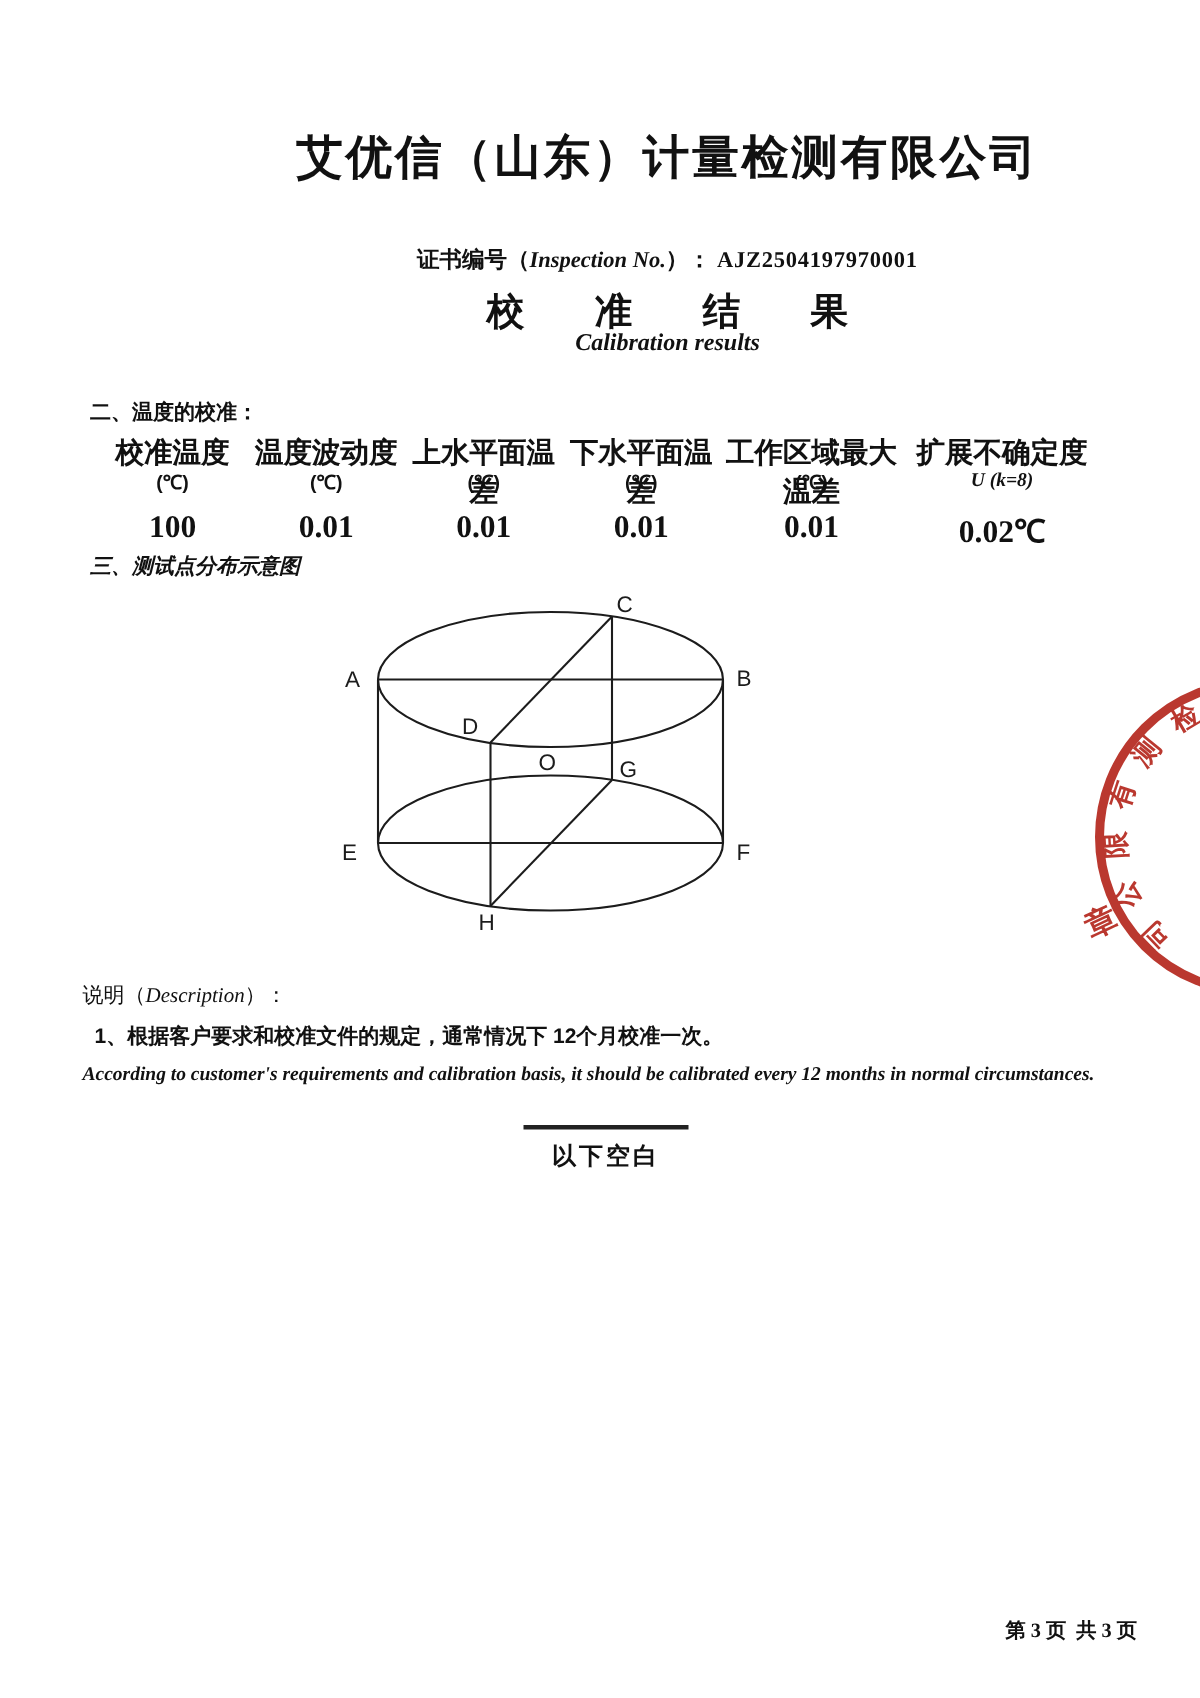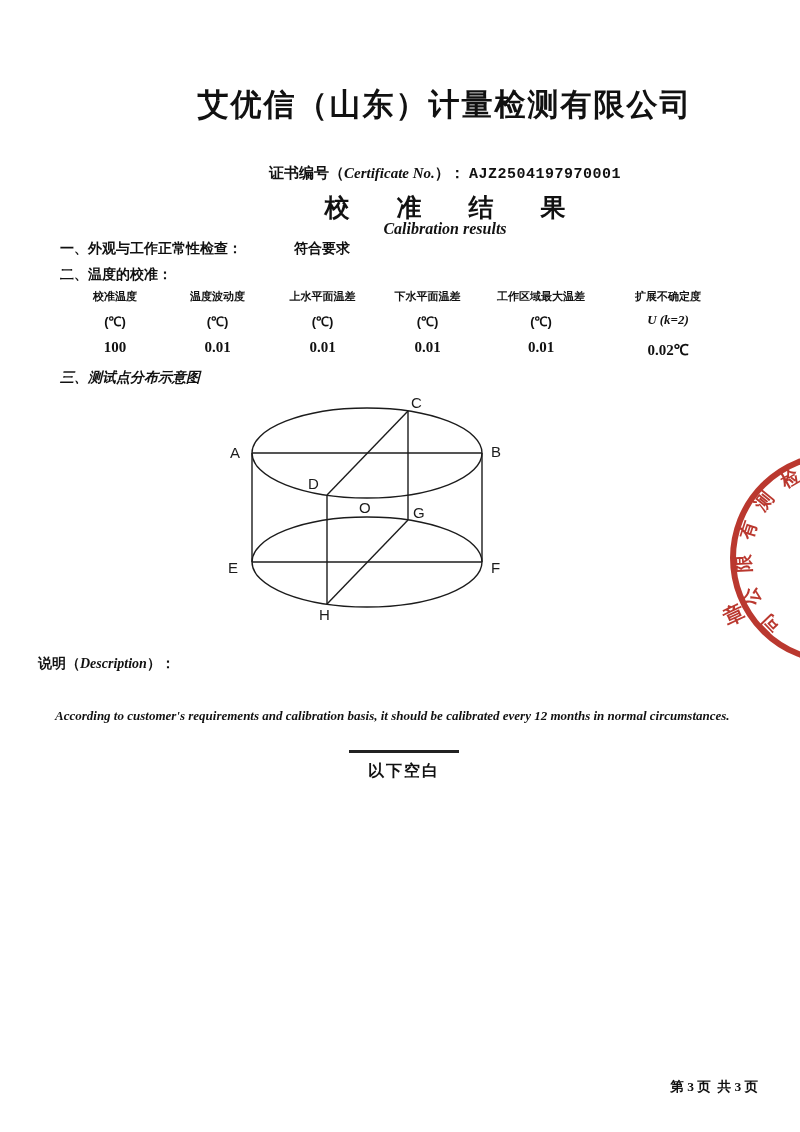--- a/index.html
+++ b/index.html
@@ -7,44 +7,44 @@
     position:relative;width:800px;height:1132px;background:#ffffff;
     font-family:"Liberation Sans",sans-serif;color:#111;overflow:hidden;
   }
   .abs{position:absolute;}
   .center{left:0;width:800px;text-align:center;margin-left:45px;}
 
   .company-cn{top:84px;font-size:31px;font-weight:700;letter-spacing:2px;font-family:"Liberation Serif",serif;}
   .company-en{top:138px;font-size:17px;font-weight:700;letter-spacing:.2px;}
   .cert-line{top:164px;font-size:15px;font-weight:700;}
   .cert-line .en{font-family:"Liberation Serif",serif;font-style:italic;}
-  .cert-line .no{font-family:Liberation Mono, monospace;letter-spacing:.5px;}
+  .cert-line .no{font-family:Liberation Serif, serif;letter-spacing:.5px;}
   .result-title{top:191px;font-size:25px;font-weight:700;letter-spacing:20px;text-indent:20px;}
   .result-sub{top:220px;font-size:16px;font-weight:700;font-style:italic;font-family:"Liberation Serif",serif;}
 
   .sec{font-size:14px;font-weight:700;}
   .sec1{top:240px;left:60px;}
   .sec1 .val{margin-left:48px;}
   .sec2{top:266px;left:60px;}
   .sec3{top:369px;left:60px;font-style:italic;}
 
   .cal-table{top:289px;left:65px;width:672px;display:flex;}
   .cal-table .col{text-align:center;}
   .cal-table .c0{width:100px;}.cal-table .c1{width:105px;}.cal-table .c2{width:105px;}
   .cal-table .c3{width:105px;}.cal-table .c4{width:122px;}.cal-table .c5{width:132px;}
-  .cal-table .name{font-size:11px;font-weight:700;height:23px;}
+  .cal-table .name{font-size:19px;font-weight:700;height:23px;}
   .cal-table .unit{font-size:13px;font-weight:700;height:23px;}
   .cal-table .unit.italic{font-family:"Liberation Serif",serif;font-style:italic;}
-  .cal-table .value{font-size:15px;font-weight:700;font-family:"Liberation Serif",serif;margin-top:4px;}
+  .cal-table .value{font-size:21px;font-weight:700;font-family:"Liberation Serif",serif;margin-top:4px;}
 
   .diagram-svg{top:385px;left:190px;}
   .diagram-svg line,.diagram-svg ellipse{stroke:#1c1c1c;stroke-width:1.4;fill:none;}
   .diagram-svg text{font-family:"Liberation Sans",sans-serif;font-size:15px;fill:#1c1c1c;}
 
-  .desc-head{top:655px;left:38px;font-size:14px;font-weight:700;}
+  .desc-head{top:655px;left:55px;font-size:14px;font-weight:400;}
   .desc-head .en{font-family:"Liberation Serif",serif;font-style:italic;}
   .desc-item{top:682px;left:63px;font-size:14px;font-weight:700;}
   .desc-en{top:706px;left:55px;width:700px;font-size:13px;font-weight:700;font-style:italic;
            font-family:"Liberation Serif",serif;line-height:1.6;}
   .end-block{top:750px;left:346px;width:116px;text-align:center;}
   .end-block .rule{height:3px;background:#222;margin:0 3px;}
   .end-block .label{margin-top:8px;font-size:16px;font-weight:700;letter-spacing:2px;}
 
   .page-footer{top:1078px;right:42px;font-size:13.5px;font-weight:600;white-space:pre;
                font-family:"Liberation Serif",serif;}
@@ -54,29 +54,25 @@
   .stamp-svg text{font-size:18px;font-weight:700;text-anchor:middle;}
   .stamp-svg .big{font-size:21px;}
 </style>
 </head>
 <body>
 
 <div id="page">
 
   <div class="abs center company-cn">艾优信（山东）计量检测有限公司</div>
 
-  <div class="abs center cert-line"><span>证书编号（</span><span class="en">Certificate No.</span><span>）：</span><span>&nbsp;</span><span class="no">AJZ2504197970001</span></div>
+  <div class="abs center cert-line"><span>证书编号（</span><span class="en">Inspection No.</span><span>）：</span><span>&nbsp;</span><span class="no">AJZ2504197970001</span></div>
 
   <div class="abs center result-sub">Calibration results</div>
   <div class="abs center result-title">校 准 结 果</div>
 
-  <div class="abs sec sec1">
-    <span>一、外观与工作正常性检查：</span>
-    <span class="val">符合要求</span>
-  </div>
 
   <div class="abs sec sec2">二、温度的校准：</div>
 
   <div class="abs cal-table">
     <div class="col c0">
       <div class="name">校准温度</div>
       <div class="unit">(℃)</div>
       <div class="value">100</div>
     </div>
     <div class="col c1">
@@ -94,21 +90,21 @@
       <div class="unit">(℃)</div>
       <div class="value">0.01</div>
     </div>
     <div class="col c4">
       <div class="name">工作区域最大温差</div>
       <div class="unit">(℃)</div>
       <div class="value">0.01</div>
     </div>
     <div class="col c5">
       <div class="name">扩展不确定度</div>
-      <div class="unit italic">U (k=2)</div>
+      <div class="unit italic">U (k=8)</div>
       <div class="value">0.02℃</div>
     </div>
   </div>
 
   <div class="abs sec sec3">三、测试点分布示意图</div>
 
   <svg class="abs diagram-svg" width="360" height="250" viewBox="0 0 360 250">
     <ellipse cx="177" cy="68" rx="115" ry="45"></ellipse>
     <ellipse cx="177" cy="177" rx="115" ry="45"></ellipse>
     <line x1="62" y1="68" x2="62" y2="177"></line>
@@ -125,20 +121,21 @@
     <text x="118" y="104">D</text>
     <text x="169" y="128">O</text>
     <text x="223" y="133">G</text>
     <text x="38" y="188">E</text>
     <text x="301" y="188">F</text>
     <text x="129" y="235">H</text>
   </svg>
 
   <div class="abs desc-head"><span>说明（</span><span class="en">Description</span><span>）：</span></div>
 
+  <div class="abs desc-item">1、根据客户要求和校准文件的规定，通常情况下 12个月校准一次。</div>
   <div class="abs desc-en">According to customer's requirements and calibration basis, it should be calibrated every 12 months in normal circumstances.</div>
 
   <div class="abs end-block">
     <div class="rule"></div>
     <div class="label">以下空白</div>
   </div>
 
   <svg class="abs stamp-svg" width="100" height="230" viewBox="0 0 100 230">
     <circle cx="136" cy="118" r="103" stroke="#b5281e"></circle>
     <g fill="#b5281e">

